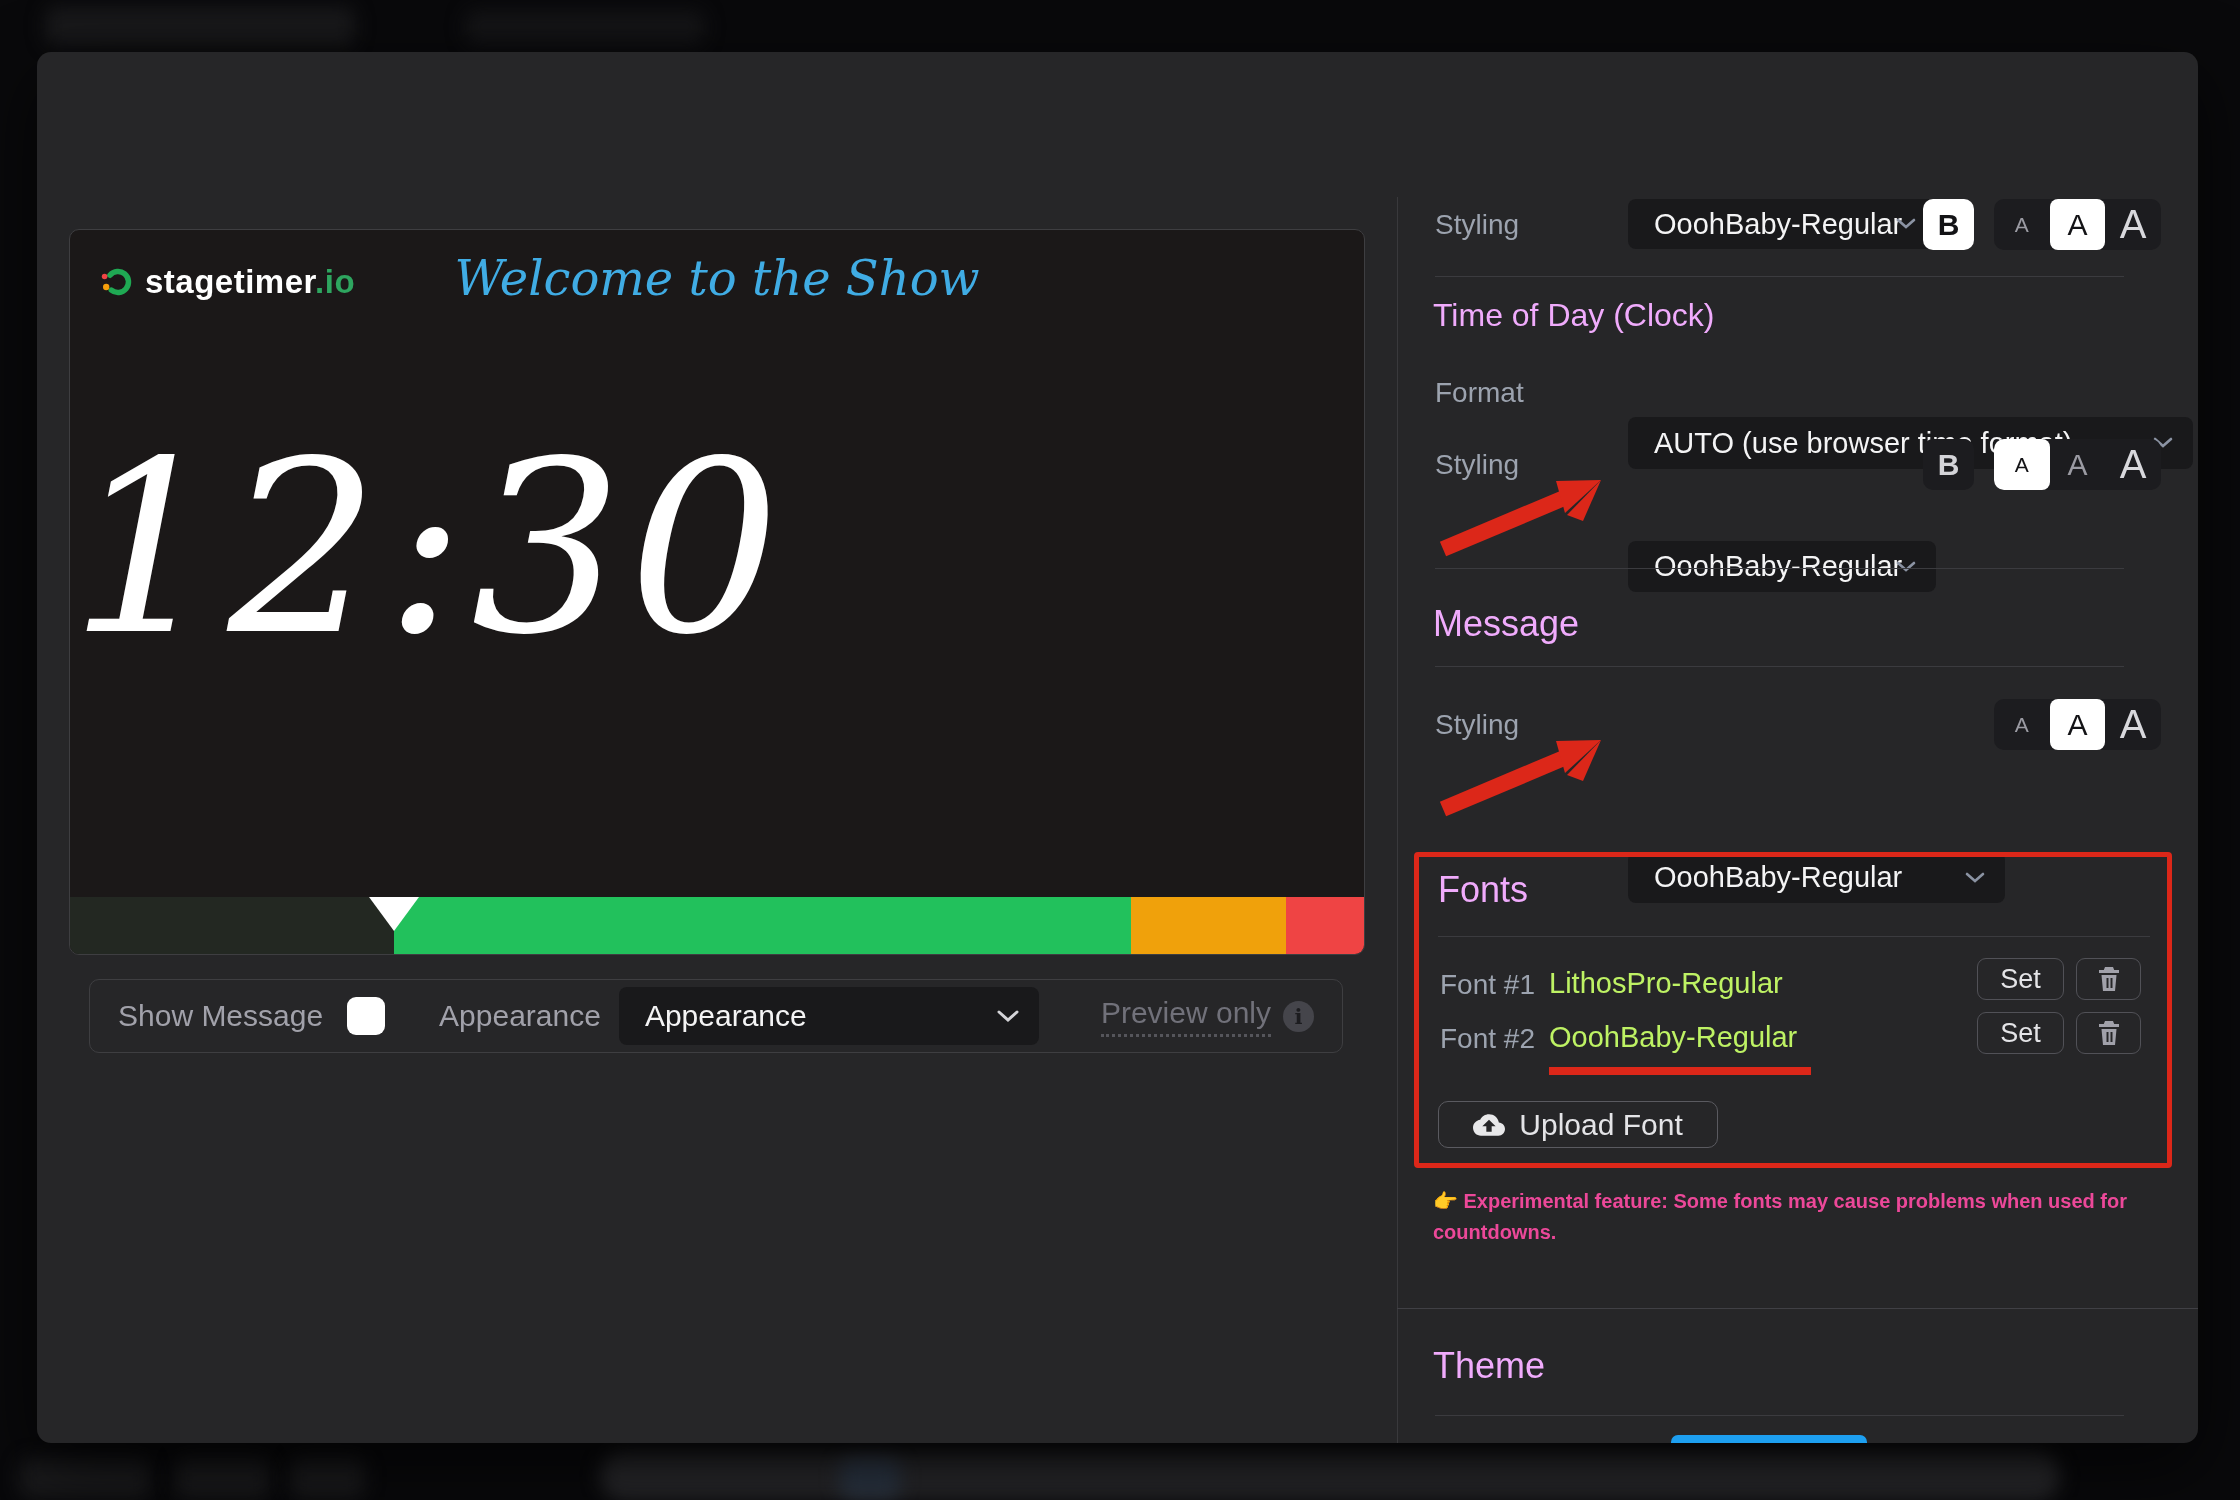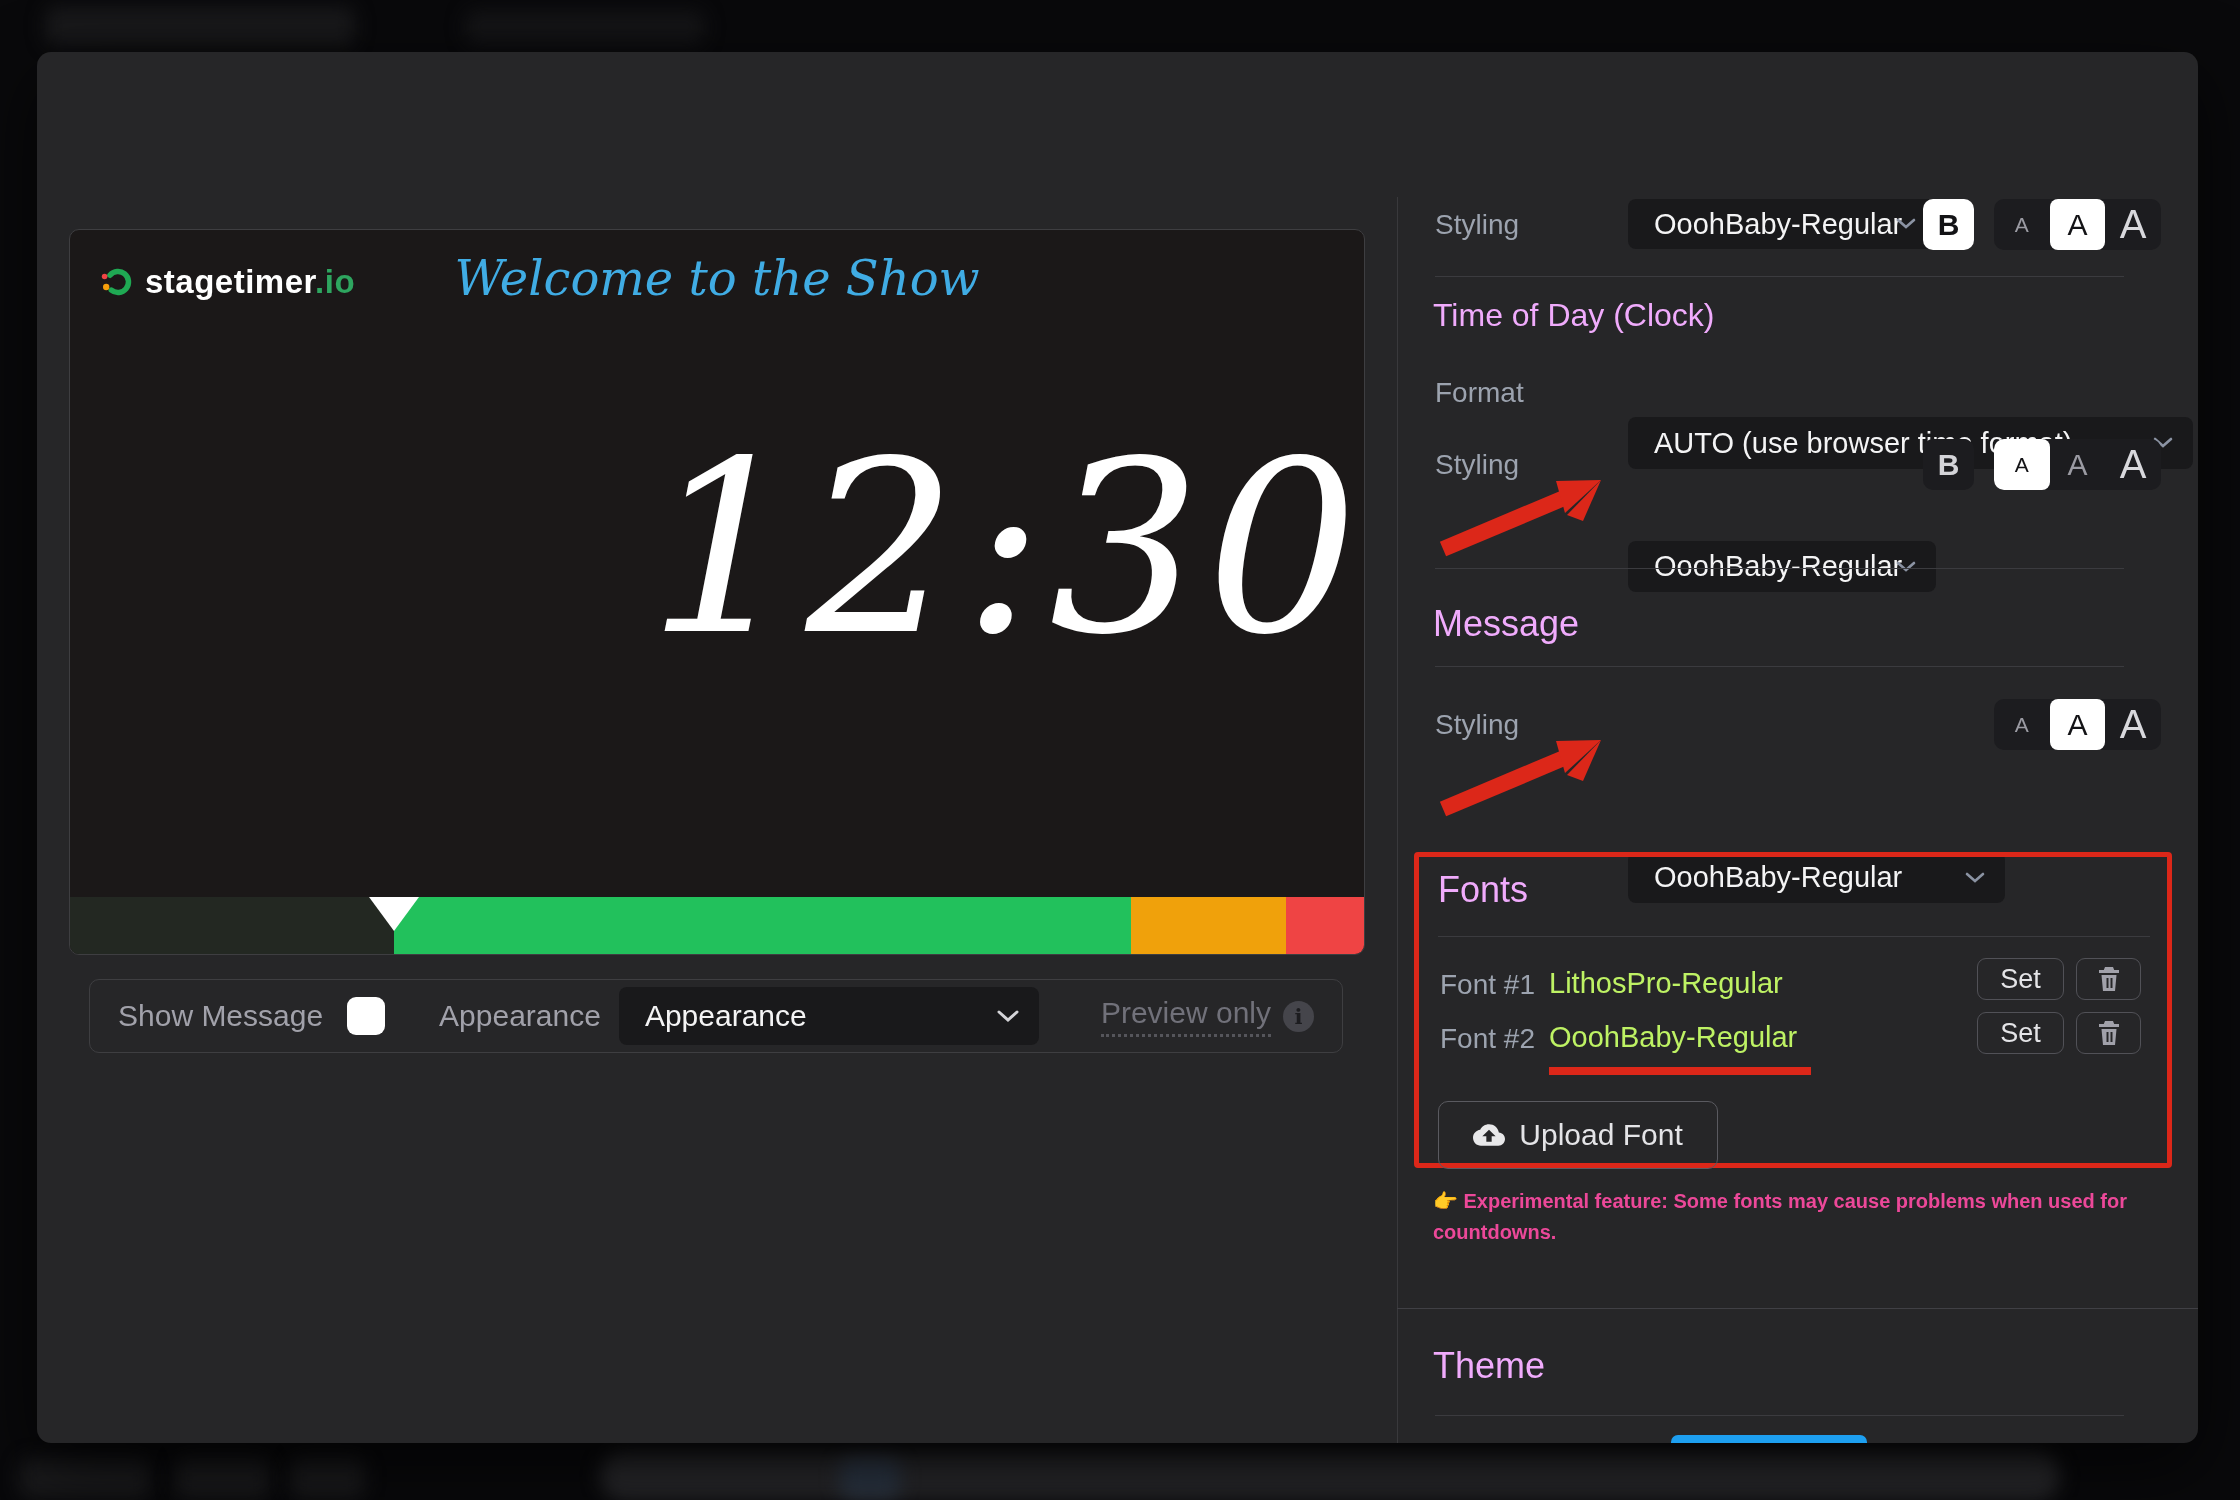--- a/index.html
+++ b/index.html
@@ -28,21 +28,21 @@
 
   
   .preview { position:absolute; left:32px; top:177px; width:1296px; height:726px;
              background:#1b1818; border:1px solid #3e3e41; border-radius:10px; overflow:hidden; }
   .logo { position:absolute; left:31px; top:33px; display:flex; align-items:center; gap:12px; }
   .logo-text { font-size:33px; font-weight:bold; color:#ffffff; letter-spacing:.5px; }
   .logo-suffix { color:#2ea55f; }
   .script { font-family:"DejaVu Serif", serif; font-style:italic; }
   .welcome { position:absolute; left:0; top:20px; width:100%; text-align:center;
              font-size:48px; color:#40ace4; }
-  .clock { position:absolute; left:0; top:200px; width:100%; text-align:right;
+  .clock { position:absolute; left:0; top:200px; width:100%; text-align:left;
            font-size:238px; line-height:1; color:#ffffff; letter-spacing:6px; }
   .speaker { position:absolute; left:0; top:588px; width:100%; text-align:center;
              font-size:50px; color:#40ace4; }
   .progress { position:absolute; left:0; bottom:0; width:100%; height:57px; display:flex; }
   .marker { position:absolute; top:0; width:0; height:0;
             border-left:25px solid transparent; border-right:25px solid transparent;
             border-top:34px solid #ffffff; transform:translateX(-50%); }
 
   
   .controls { position:absolute; left:52px; top:927px; width:1254px; height:74px;
@@ -86,21 +86,21 @@
   .arrow { position:absolute; width:175px; height:95px; }
 
   
   .fonts-box { position:absolute; left:17px; top:655px; width:758px; height:316px;
                border:5px solid #dc2719; border-radius:4px; }
   .fname { font-size:29px; color:#bef264; }
   .outline-btn { border:1px solid #515157; border-radius:9px; background:transparent;
                  color:#e4e4e7; cursor:pointer; display:flex; align-items:center; justify-content:center; }
   .set-btn { position:absolute; width:87px; height:42px; font-size:27px; }
   .trash-btn { position:absolute; width:65px; height:42px; }
-  .upload-btn { position:absolute; left:19px; top:244px; width:280px; height:68px;
+  .upload-btn { position:absolute; left:19px; top:244px; width:280px; height:47px;
                 font-size:30px; gap:14px; border-radius:10px; border-color:#5a5a60; }
   .red-underline { position:absolute; left:130px; top:210px; width:262px; height:8px; background:#dc2719; }
 
   .note { position:absolute; left:36px; top:989px; width:715px;
           font-size:20px; line-height:1.55; color:#ec4899;font-weight:bold; }
   .fullline { position:absolute; left:0; top:1111px; width:801px; height:1px; background:#404045; }
   .blue-pill { position:absolute; left:274px; top:1238px; width:196px; height:14px;
                background:#1d9ff0; border-radius:7px; cursor:pointer; }
 </style>
 </head>

